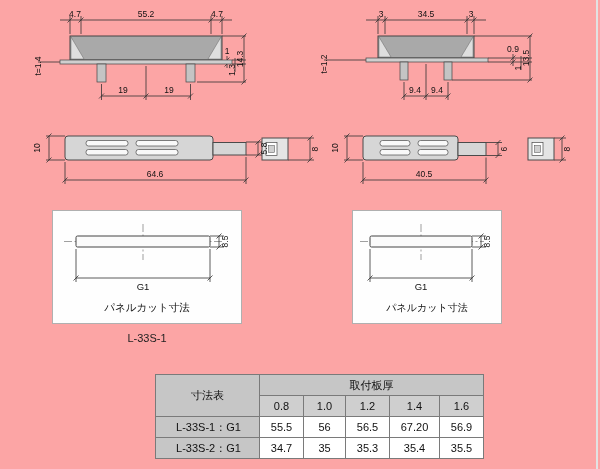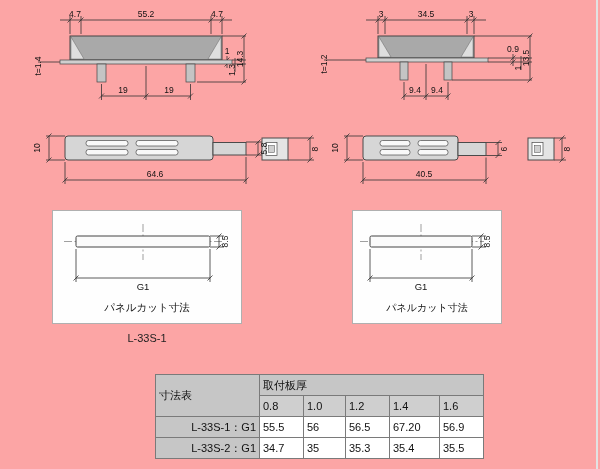--- a/index.html
+++ b/index.html
@@ -2,24 +2,24 @@
 <html><head>
 <meta charset="utf-8">
 <style>
   html,body{margin:0;padding:0;background:#fff;}
   body{font-family:"Liberation Sans",sans-serif;color:#111;}
   .page{position:relative;width:600px;height:469px;background:#fca5a5;overflow:hidden;}
   .draw{position:absolute;}
   svg text{font-family:"Liberation Sans",sans-serif;fill:#111;}
   .part-label{position:absolute;text-align:center;font-size:11px;color:#222;}
   .dim-table{position:absolute;left:155px;top:374px;border-collapse:collapse;font-size:11px;table-layout:fixed;}
-  .dim-table th,.dim-table td{border:1px solid #7a7a7a;text-align:left;padding:2px 3px;font-weight:normal;height:16px;}
+  .dim-table th,.dim-table td{border:1px solid #7a7a7a;text-align:center;padding:2px 3px;font-weight:normal;height:16px;}
   .dim-table .hd{background:#c6c6c6;}
   .dim-table .sub{background:#cfcfcf;}
-  .dim-table .rowhd{background:#c6c6c6;text-align:right;padding-left:5px;}
+  .dim-table .rowhd{background:#c6c6c6;text-align:center;padding-left:5px;}
   .dim-table td{background:#ffffff;}
   .edge-line{position:absolute;left:596px;top:0;width:2px;height:469px;background:#e2e2e2;}
 </style>
 </head>
 <body>
 
 <div class="page">
 
   <svg class="draw" style="left:30px;top:6px" width="220" height="108" viewBox="0 0 220 108">
     <g stroke="#333" stroke-width="0.8" fill="none">

